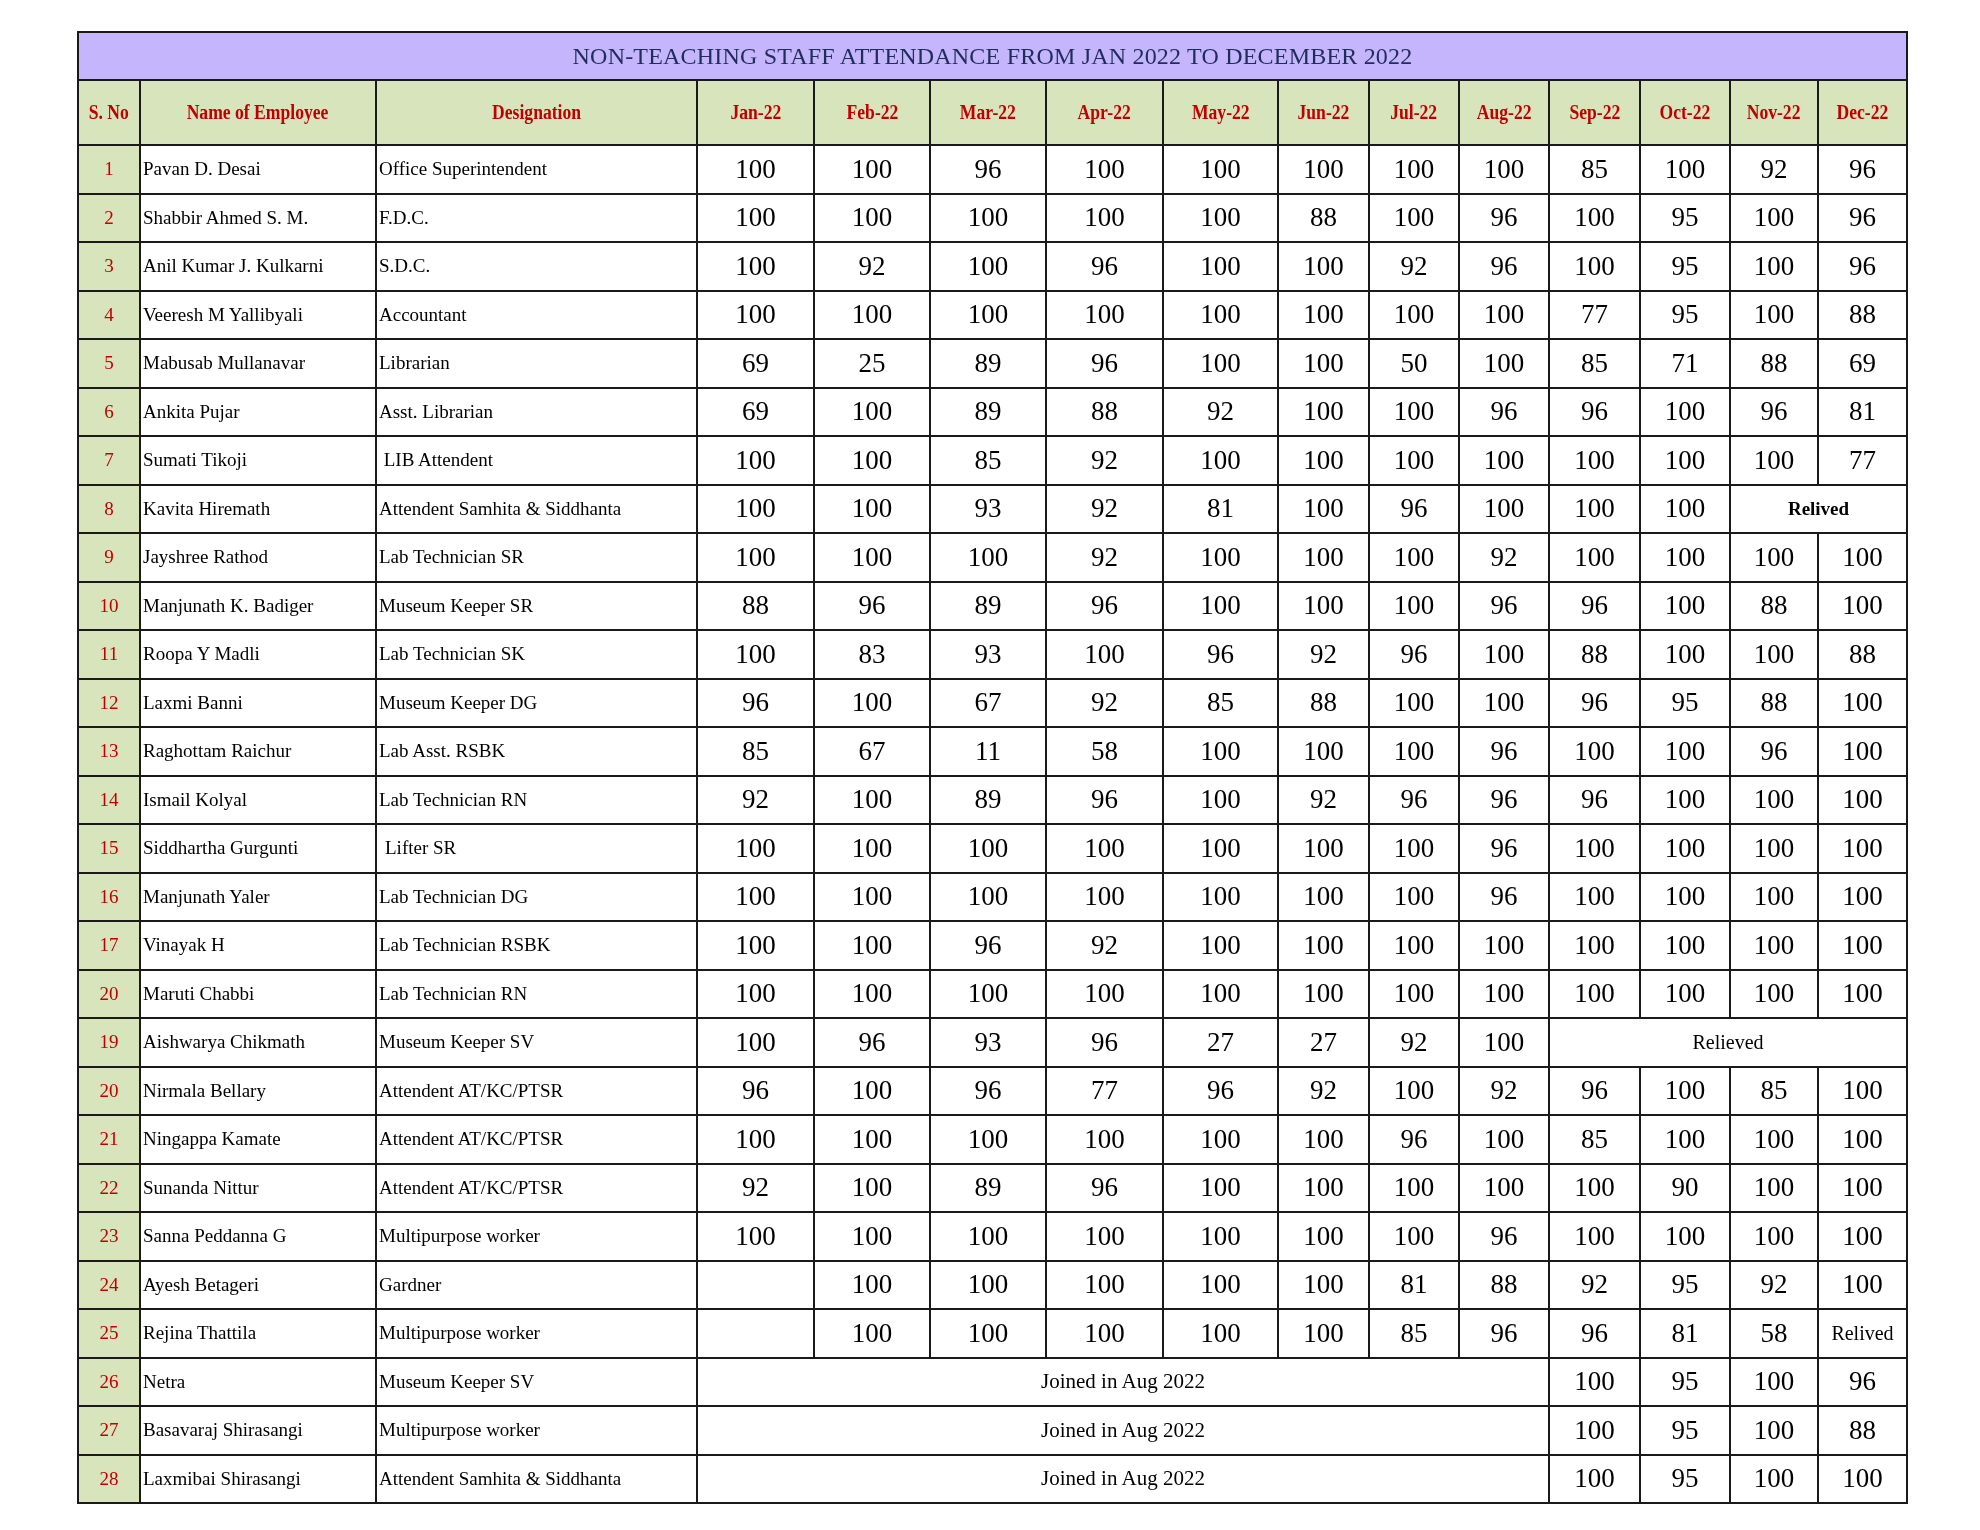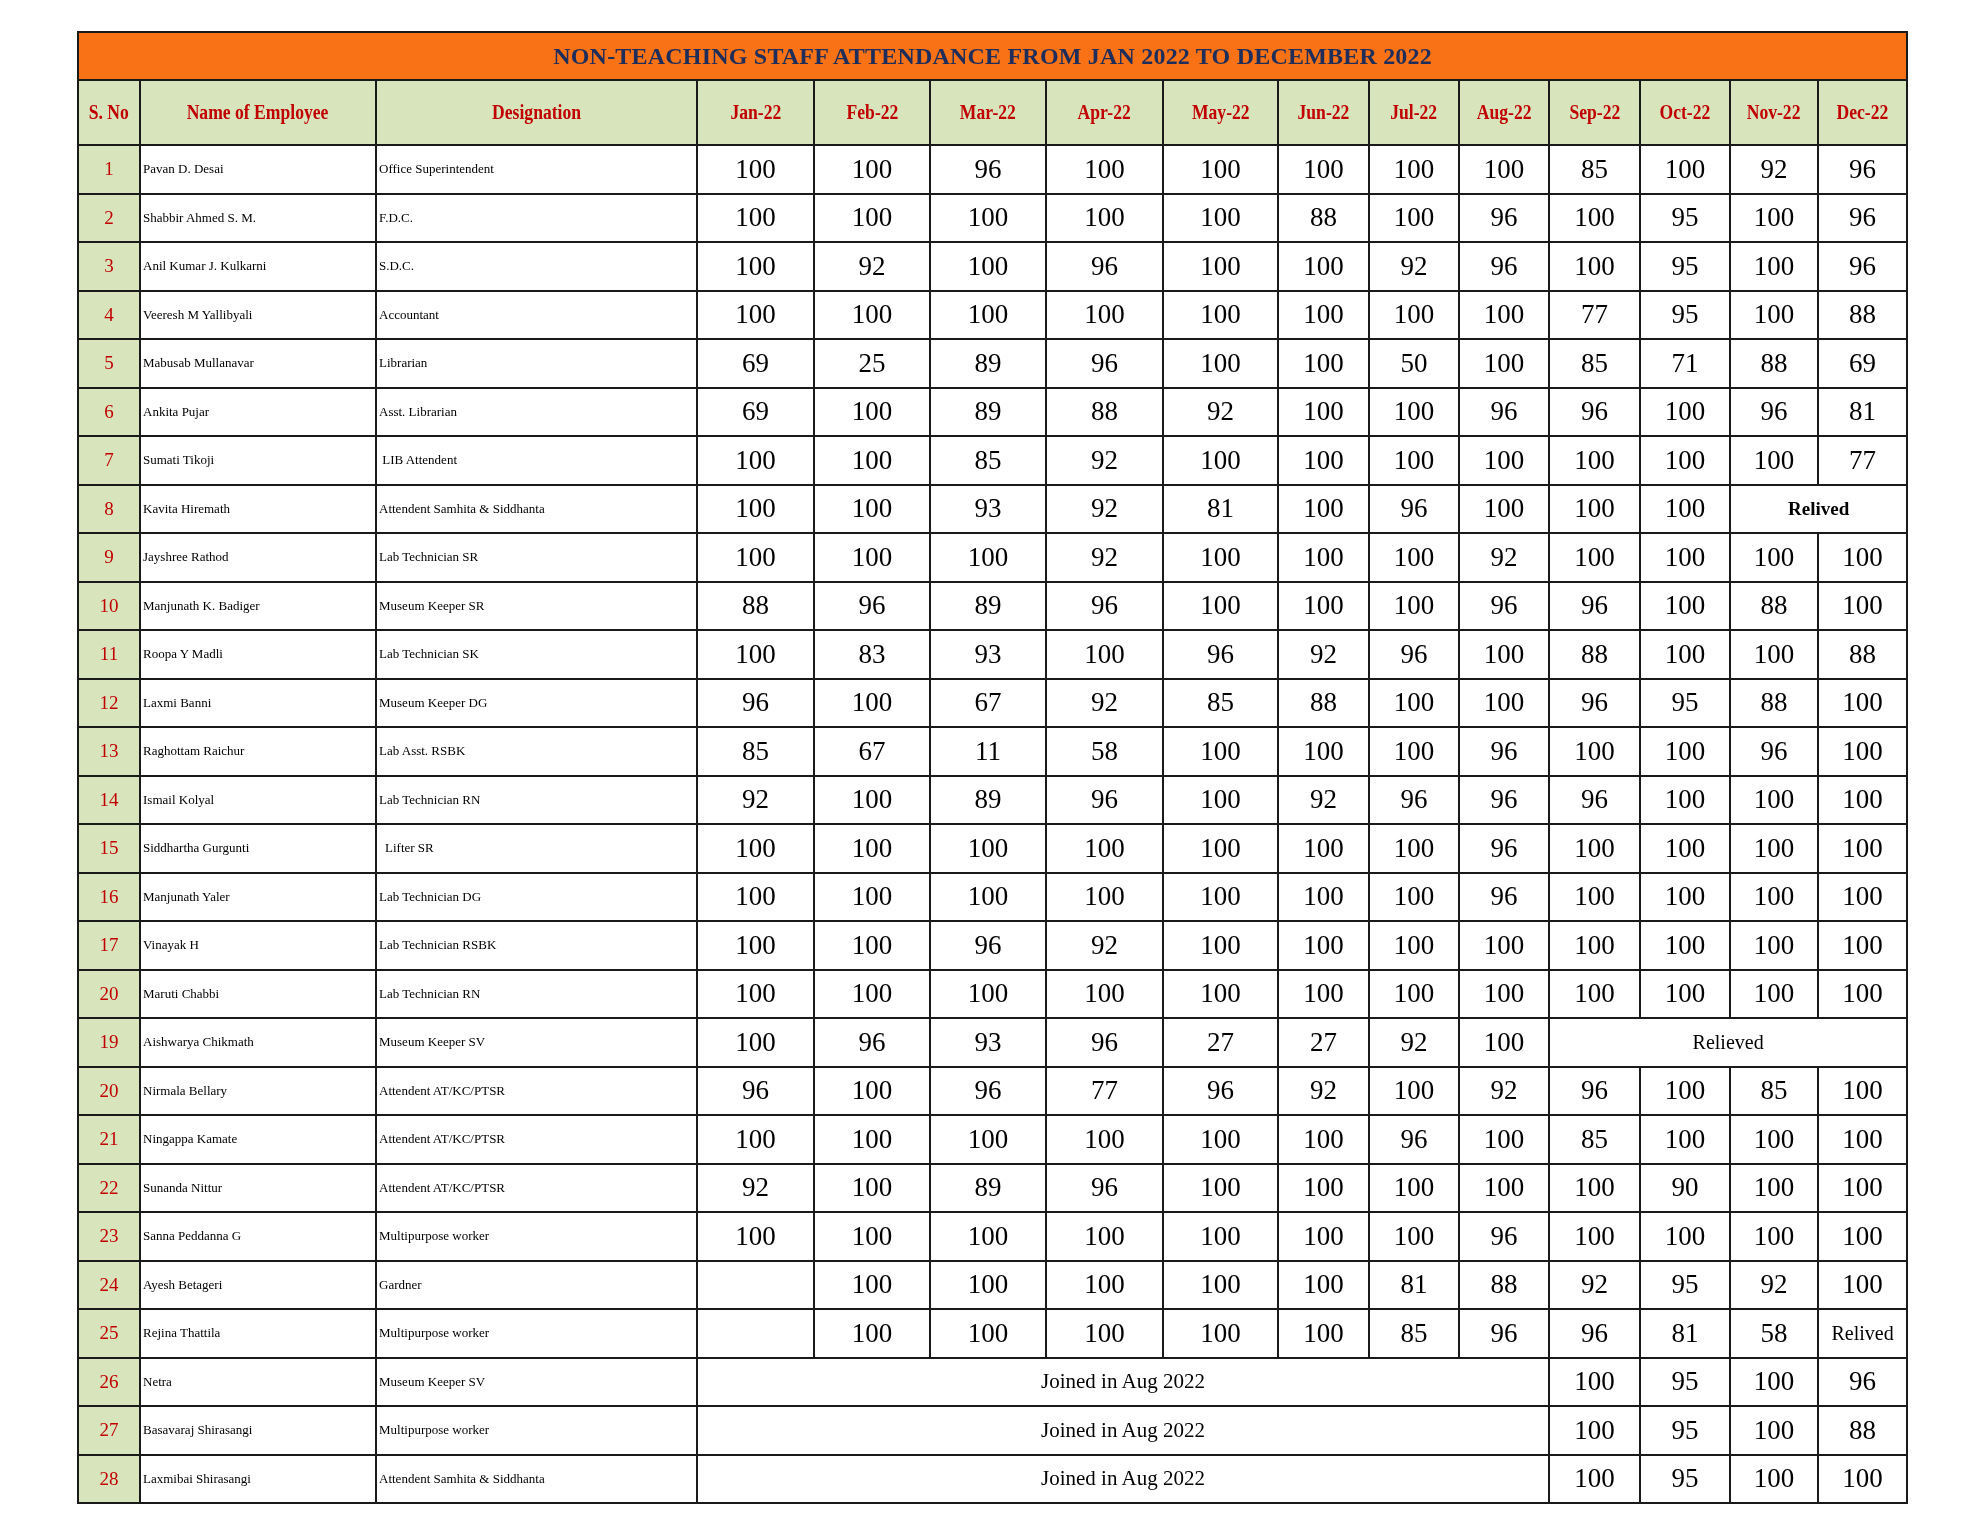--- a/index.html
+++ b/index.html
@@ -13,23 +13,23 @@
     color: #000;
   }
   .sheet td, .sheet th {
     border: 2px solid #1a1a1a;
     padding: 0;
     overflow: hidden;
     white-space: nowrap;
   }
   .title-row td {
     height: 46px;
-    background: #f97316;
+    background: #c4b5fd;
     color: #1f2d5a;
-    font-weight: bold;
+    font-weight: normal;
     font-size: 24px;
     text-align: center;
     letter-spacing: 0.2px;
   }
   .head-row th {
     height: 63px;
     background: #d8e4bc;
     color: #c00000;
     font-weight: bold;
     font-size: 20px;
@@ -41,21 +41,21 @@
   .data-row td { height: 46.5px; }
   td.sno {
     background: #d8e4bc;
     color: #c00000;
     text-align: center;
     font-size: 19px;
   }
   td.name, td.desig {
     text-align: left;
     padding-left: 2px;
-    font-size: 13px;
+    font-size: 19px;
   }
   td.val {
     text-align: center;
     font-size: 27px;
   }
   td.note {
     text-align: center;
     font-size: 21px;
   }
   td.note.bold { font-weight: bold; font-size: 19px; }

